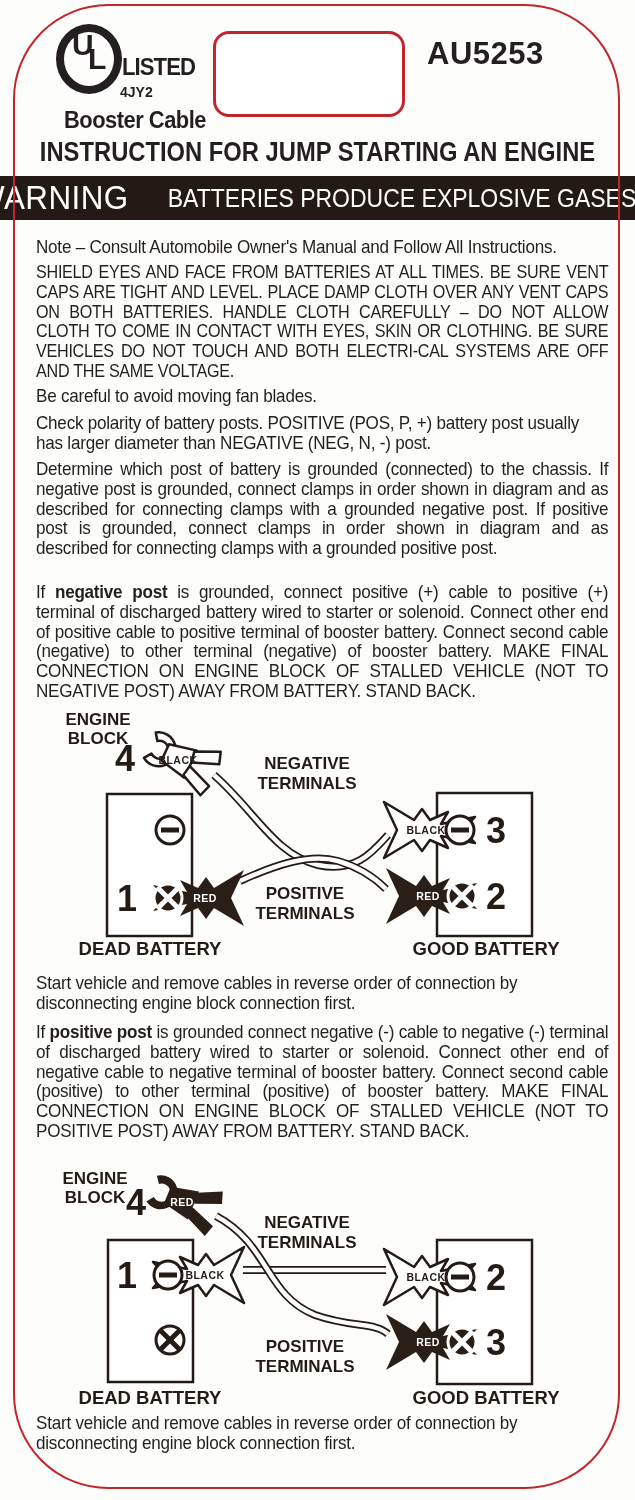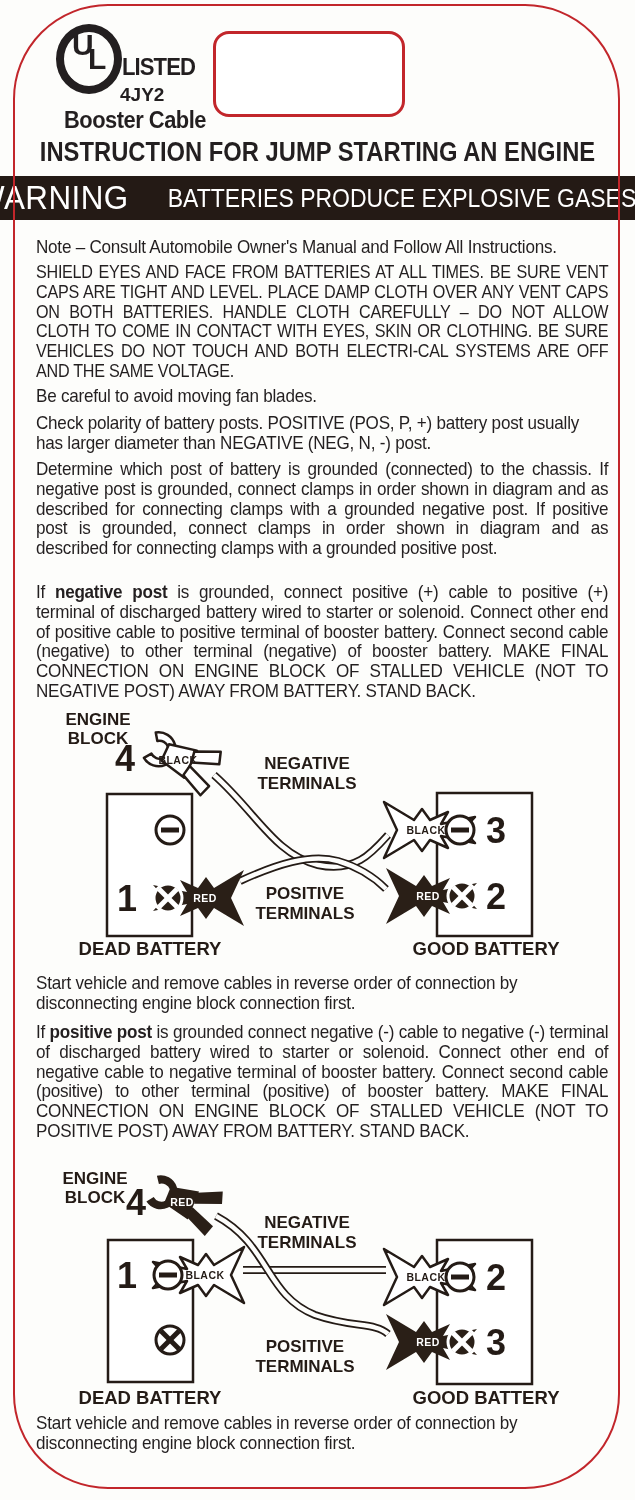--- a/index.html
+++ b/index.html
@@ -6,21 +6,21 @@
   body{width:635px;height:1500px;background:#ffffff;font-family:"Liberation Sans",sans-serif;color:#231f20;position:relative;overflow:hidden;}
   .page{position:absolute;inset:0;background:#fdfdfb;}
   
   .label-border{position:absolute;left:13px;top:4px;width:603px;height:1481px;border:2px solid #c2262b;border-radius:95px;pointer-events:none;z-index:6;}
   
   .ul-circle{position:absolute;left:56px;top:24px;width:50px;height:54px;border:8px solid #231f20;border-radius:50%;z-index:2;}
   .ul-u{position:absolute;left:8px;top:-2px;font-size:30px;font-weight:bold;line-height:1;}
   .ul-l{position:absolute;left:24px;top:12px;font-size:30px;font-weight:bold;line-height:1;}
   .ul-r{position:absolute;left:2px;bottom:0px;font-size:9px;}
   .listed{position:absolute;left:122px;top:53px;font-size:24px;font-weight:bold;letter-spacing:-1px;transform:scaleX(.92);transform-origin:0 0;}
-  .file-num{position:absolute;left:120px;top:84px;font-size:19px;font-weight:bold;text-align:center;}
+  .file-num{position:absolute;left:120px;top:84px;font-size:14px;font-weight:bold;text-align:center;}
   .product{position:absolute;left:64px;top:107px;font-size:23px;font-weight:bold;letter-spacing:-0.5px;transform:scaleX(.95);transform-origin:0 0;}
   .red-box{position:absolute;left:213px;top:31px;width:186px;height:80px;border:3px solid #c2262b;border-radius:16px;background:#fff;}
   .model{position:absolute;left:427px;top:36px;font-size:31px;font-weight:bold;letter-spacing:0.5px;}
   .title{position:absolute;left:0;top:137px;width:635px;text-align:center;font-size:27px;font-weight:bold;white-space:nowrap;transform:scaleX(.88);transform-origin:50% 0;}
   
   .warnbar{position:absolute;left:0;top:176px;width:635px;height:44px;background:#241a15;z-index:2;display:flex;align-items:center;justify-content:center;gap:14px;}
   .warnword{color:#fff;font-size:33px;font-weight:400;letter-spacing:0.5px;transform:scaleX(.95);white-space:nowrap;}
   .warntext{color:#fff;font-size:25px;font-weight:400;transform:scaleX(.92);white-space:nowrap;}
   
   .para{position:absolute;left:36px;width:620px;font-size:18.5px;line-height:19.8px;letter-spacing:-0.25px;transform:scaleX(.923);transform-origin:0 0;}
@@ -54,20 +54,21 @@
 
   <div class="ul-circle">
     <span class="ul-u">U</span>
     <span class="ul-l">L</span>
     <span class="ul-r">®</span>
   </div>
   <div class="listed">LISTED</div>
   <div class="file-num">4JY2</div>
   <div class="product">Booster Cable</div>
   <div class="red-box"></div>
+  <div class="model">AU5253</div>
   <div class="title">INSTRUCTION FOR JUMP STARTING AN ENGINE</div>
 
   <div class="warnbar">
     <span class="warnword">WARNING</span>
     <span class="warntext">BATTERIES PRODUCE EXPLOSIVE GASES.</span>
   </div>
 
   <div class="para" style="top:237px;">Note – Consult Automobile Owner's Manual and Follow All Instructions.</div>
   <div class="para caps just" style="top:263px;">SHIELD EYES AND FACE FROM BATTERIES AT ALL TIMES. BE SURE VENT CAPS ARE TIGHT AND LEVEL. PLACE DAMP CLOTH OVER ANY VENT CAPS ON BOTH BATTERIES. HANDLE CLOTH CAREFULLY – DO NOT ALLOW CLOTH TO COME IN CONTACT WITH EYES, SKIN OR CLOTHING. BE SURE VEHICLES DO NOT TOUCH AND BOTH ELECTRI-CAL SYSTEMS ARE OFF AND THE SAME VOLTAGE.</div>
   <div class="para" style="top:386px;">Be careful to avoid moving fan blades.</div>

